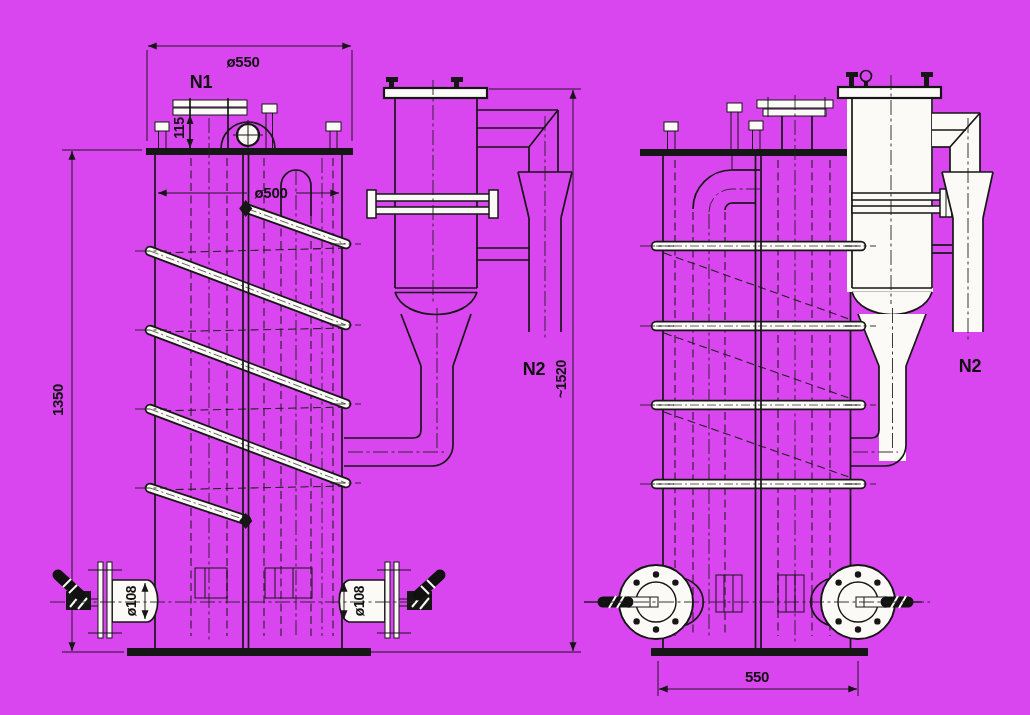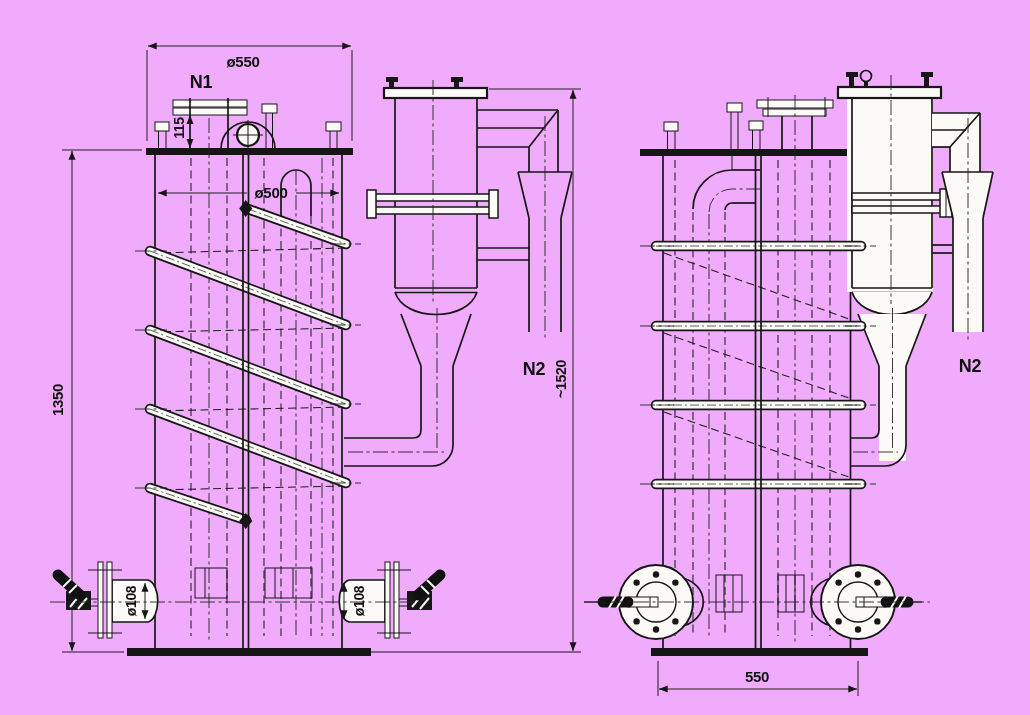--- a/index.html
+++ b/index.html
@@ -1,16 +1,16 @@
 <!DOCTYPE html>
 <html><head>
 <meta charset="utf-8">
 <style>
   html,body{margin:0;padding:0;background:#e8e8e4;}
-  .stage{position:relative;width:1030px;height:715px;background:#f0abfc;overflow:hidden;
+  .stage{position:relative;width:1030px;height:715px;background:#d946ef;overflow:hidden;
          font-family:"Liberation Sans",sans-serif;}
   svg{position:absolute;left:0;top:0;}
   
   .ln{stroke:#161616;fill:none;stroke-width:1.7;}
   .l2{stroke:#161616;fill:none;stroke-width:2.2;}
   .th{stroke:#161616;fill:none;stroke-width:1;}
   .hid{stroke:#1d1d1d;fill:none;stroke-width:1.05;stroke-dasharray:8 4.5;}
   .cl{stroke:#222;fill:none;stroke-width:.9;stroke-dasharray:15 3.5 3 3.5;}
   .dim{stroke:#161616;fill:none;stroke-width:.95;}
   .fillb{fill:#161616;stroke:none;}

